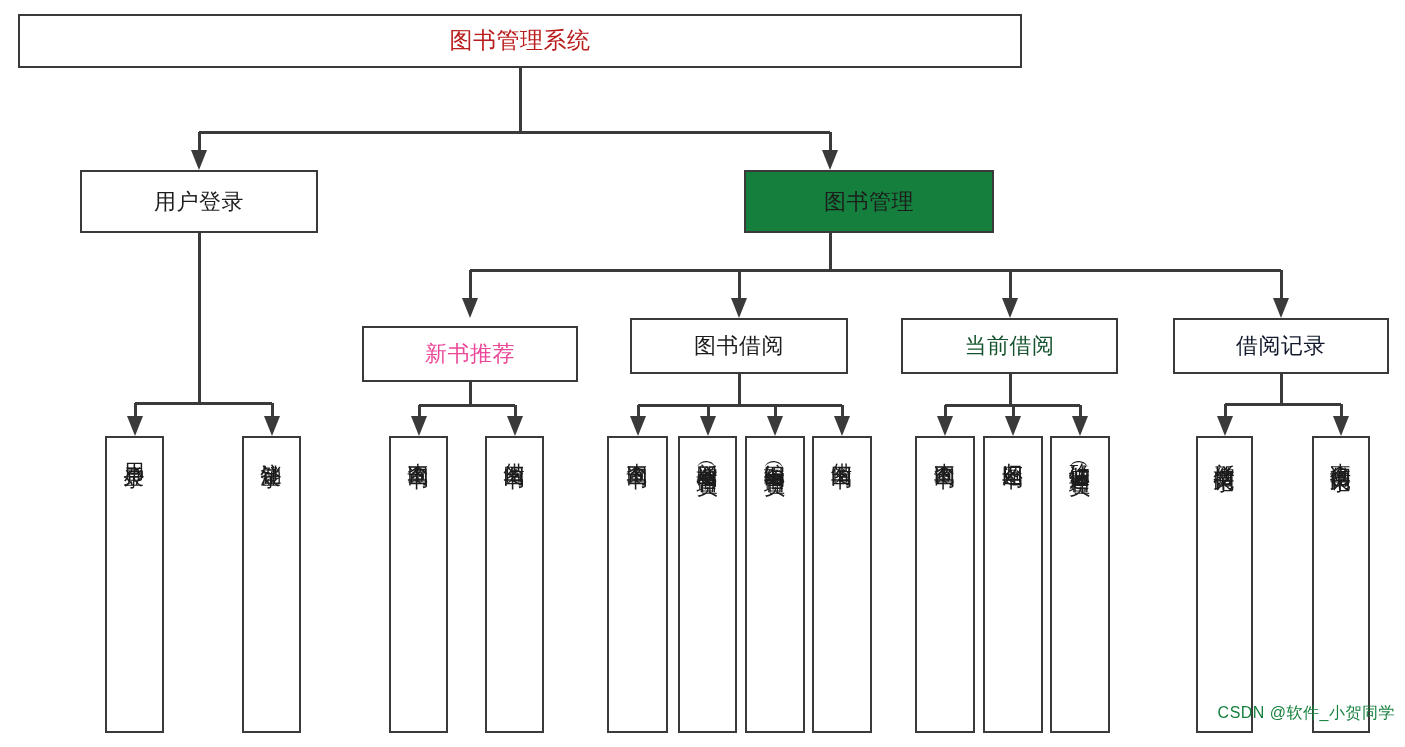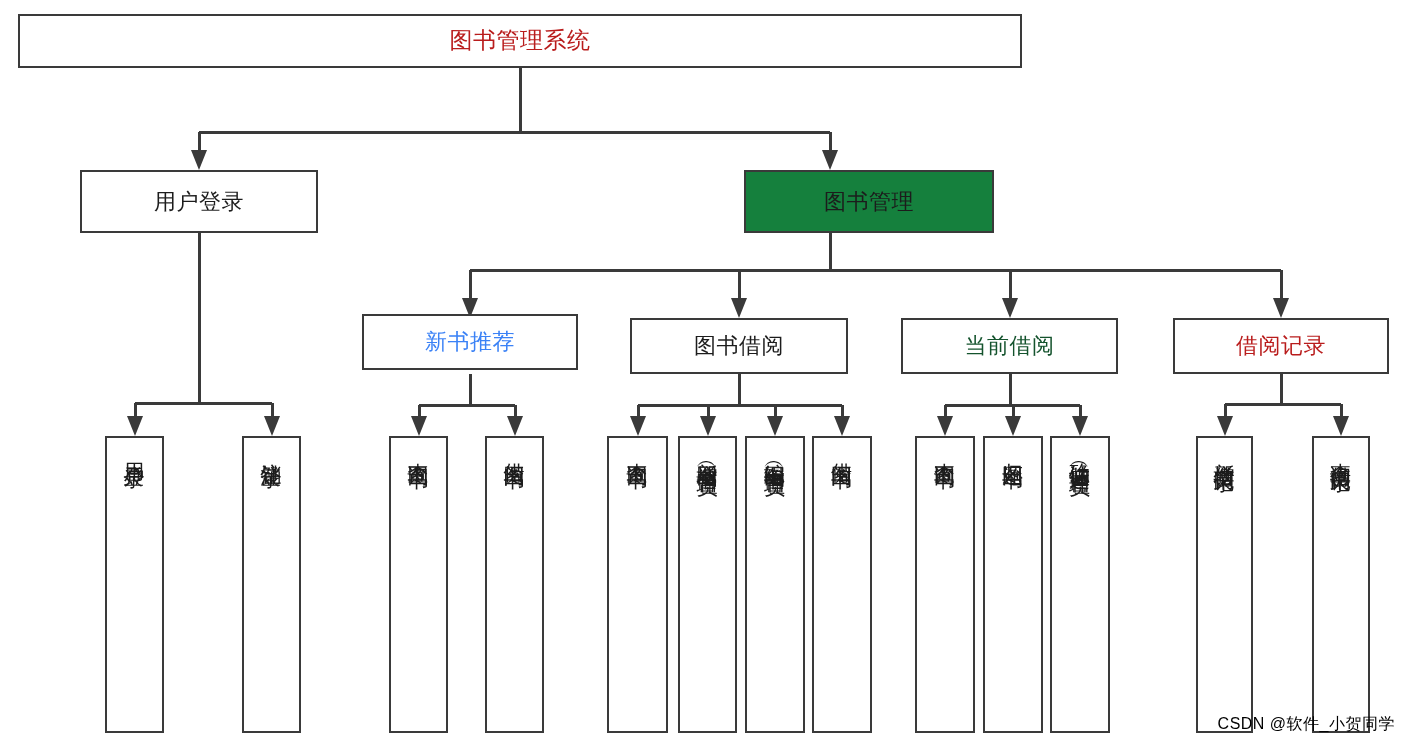--- a/index.html
+++ b/index.html
@@ -58,23 +58,23 @@
     font-size: 21px;
     writing-mode: vertical-rl;
     text-orientation: upright;
     line-height: 1.0;
     letter-spacing: 2px;
     white-space: nowrap;
   }
   #watermark {
     position: absolute;
     right: 10px;
-    bottom: 12px;
+    bottom: 23px;
     font-size: 16px;
-    color: #000000;
+    color: #15803d;
     letter-spacing: 0.5px;
     user-select: none;
     white-space: nowrap;
   }
 </style>
 </head>
 <body>
 
 <div id="canvas">
   <svg id="edges" viewBox="0 0 1405 747" width="1405" height="747">
@@ -134,30 +134,30 @@
   <div id="nodes">
       <div class="node horiz root" style="left: 18px; top: 14px; width: 1004px; height: 54px; border-color: rgb(58, 58, 58); background: rgb(255, 255, 255); color: #b91c1c;">
         <span class="lbl">图书管理系统</span>
       </div>
       <div class="node horiz" style="left: 80px; top: 170px; width: 238px; height: 63px; border-color: rgb(58, 58, 58); background: rgb(255, 255, 255); color: rgb(28, 28, 28);">
         <span class="lbl">用户登录</span>
       </div>
       <div class="node horiz" style="left: 744px; top: 170px; width: 250px; height: 63px; border-color: rgb(58, 58, 58); background: #15803d; color: rgb(28, 28, 28);">
         <span class="lbl">图书管理</span>
       </div>
-      <div class="node horiz" style="left: 362px; top: 314px; width: 216px; height: 56px; border-color: rgb(58, 58, 58); background: rgb(255, 255, 255); color: #3b82f6;">
+      <div class="node horiz" style="left: 362px; top: 326px; width: 216px; height: 56px; border-color: rgb(58, 58, 58); background: rgb(255, 255, 255); color: #ec4899;">
         <span class="lbl">新书推荐</span>
       </div>
       <div class="node horiz" style="left: 630px; top: 318px; width: 218px; height: 56px; border-color: rgb(58, 58, 58); background: rgb(255, 255, 255); color: rgb(28, 28, 28);">
         <span class="lbl">图书借阅</span>
       </div>
       <div class="node horiz" style="left: 901px; top: 318px; width: 217px; height: 56px; border-color: rgb(58, 58, 58); background: rgb(255, 255, 255); color: #14532d;">
         <span class="lbl">当前借阅</span>
       </div>
-      <div class="node horiz" style="left: 1173px; top: 318px; width: 216px; height: 56px; border-color: rgb(58, 58, 58); background: rgb(255, 255, 255); color: #b91c1c;">
+      <div class="node horiz" style="left: 1173px; top: 318px; width: 216px; height: 56px; border-color: rgb(58, 58, 58); background: rgb(255, 255, 255); color: #0f172a;">
         <span class="lbl">借阅记录</span>
       </div>
       <div class="node vert" style="left: 105px; top: 436px; width: 59px; height: 297px; border-color: rgb(58, 58, 58); background: rgb(255, 255, 255); color: rgb(28, 28, 28);">
         <span class="lbl">用户登录</span>
       </div>
       <div class="node vert" style="left: 242px; top: 436px; width: 59px; height: 297px; border-color: rgb(58, 58, 58); background: rgb(255, 255, 255); color: rgb(28, 28, 28);">
         <span class="lbl">注销登录</span>
       </div>
       <div class="node vert" style="left: 389px; top: 436px; width: 59px; height: 297px; border-color: rgb(58, 58, 58); background: rgb(255, 255, 255); color: rgb(28, 28, 28);">
         <span class="lbl">查询图书</span>

